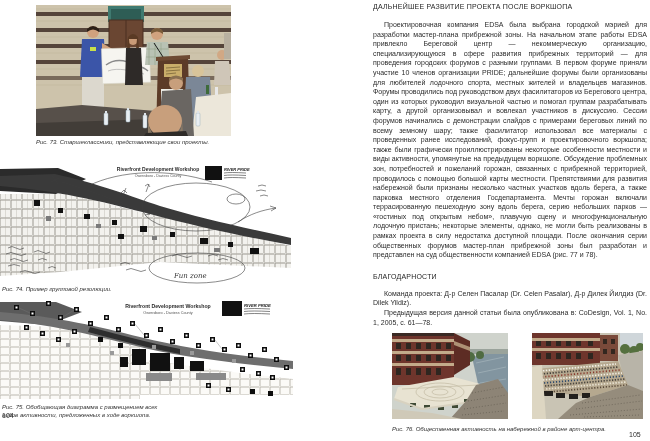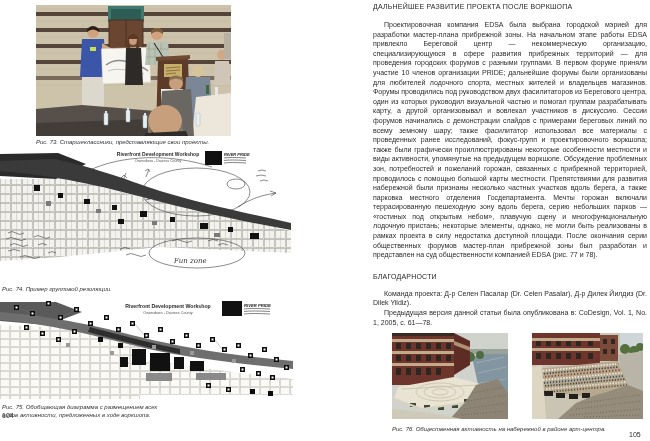--- a/index.html
+++ b/index.html
@@ -134,21 +134,21 @@
         <g fill="#dde4ea">
             <rect x="69" y="106" width="2" height="2"></rect>
             <rect x="91" y="103" width="2" height="2"></rect>
             <rect x="108" y="108" width="2" height="2"></rect>
             <rect x="161" y="106" width="2" height="2"></rect>
           </g>
       </svg>
     </div>
     <div class="caption" style="left:36px;top:139px;width:200px;">Рис. 73. Старшеклассники, представляющие свои проекты.</div>
 
-    <div class="figimg" style="left:0;top:149px;width:291px;height:124px;">
+    <div class="figimg" style="left:0;top:164px;width:291px;height:124px;">
       <svg width="291" height="124" viewBox="0 0 291 124">
         <rect width="291" height="124" fill="#ffffff"></rect>
         <defs>
           <pattern id="blocks74" width="11" height="9" patternUnits="userSpaceOnUse">
             <rect width="11" height="9" fill="#f3f2ee"></rect>
             <rect x="0.5" y="0.5" width="10" height="8" fill="none" stroke="#9a968e" stroke-width="0.5"></rect>
             <line x1="5.5" y1="0" x2="5.5" y2="9" stroke="#b7b3aa" stroke-width="0.4"></line>
           </pattern>
         </defs>
 

